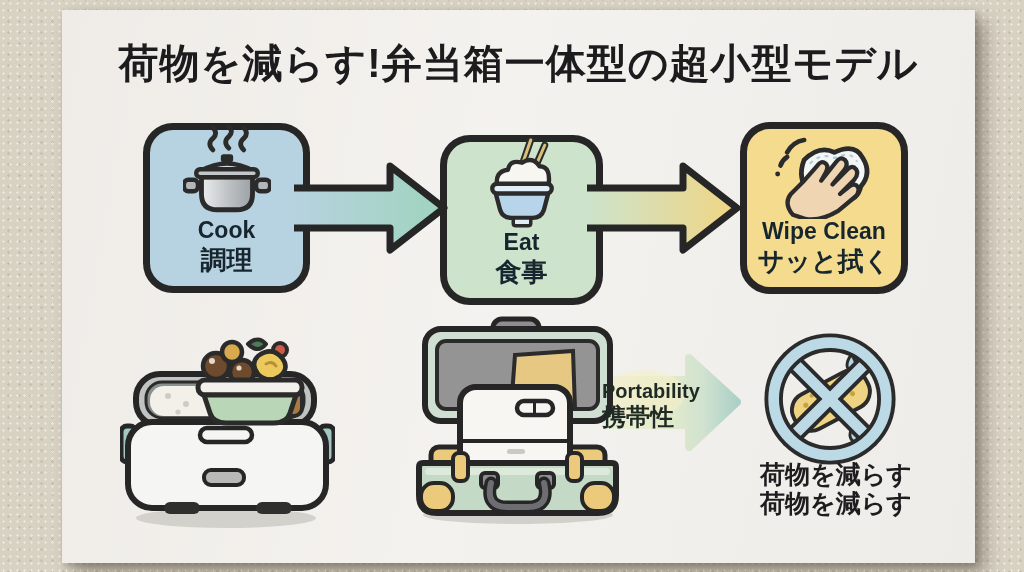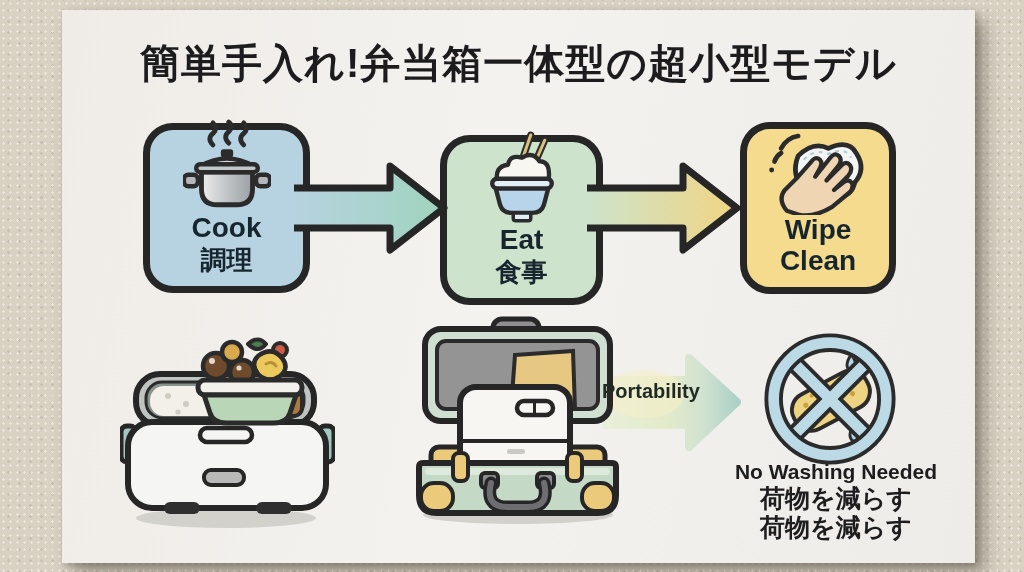--- a/index.html
+++ b/index.html
@@ -22,21 +22,21 @@
     position:absolute;left:0;top:26px;width:100%;text-align:center;
     font-size:40px;font-weight:bold;color:#1c1c1e;letter-spacing:1px;white-space:nowrap;
   }
   .box{
     position:absolute;box-sizing:border-box;
     border:7px solid #262626;border-radius:30px;
     display:flex;flex-direction:column;align-items:center;justify-content:flex-end;
     padding-bottom:10px;z-index:1;
   }
   .box .icon-wrap{flex:1;display:flex;align-items:center;justify-content:center;padding-top:4px;}
-  .label-en{font-size:28px;font-weight:bold;color:#17262e;line-height:1.1;text-align:center;}
+  .label-en{font-size:23px;font-weight:bold;color:#17262e;line-height:1.1;text-align:center;}
   .label-ja{font-size:26px;font-weight:bold;color:#17262e;line-height:1.25;text-align:left;}
   .flow-arrow{position:absolute;z-index:2;}
   .illus{position:absolute;}
   .porta-arrow{position:absolute;z-index:2;}
   .porta-text{
     position:absolute;left:540px;top:371px;width:112px;z-index:4;text-align:left;
     color:#1f2a24;font-weight:bold;line-height:1.05;
   }
   .porta-text .pt-en{font-size:20px;}
   .porta-text .pt-ja{font-size:24px;margin-top:2px;}
@@ -47,21 +47,21 @@
   }
   .nowash-text .nw-en{font-size:21px;line-height:1.15;}
   .nowash-text .nw-ja{font-size:25px;line-height:1.15;}
 </style>
 </head>
 <body>
 
 <div class="stage">
   <div class="poster">
 
-    <div class="title">簡単手入れ!弁当箱一体型の超小型モデル</div>
+    <div class="title">荷物を減らす!弁当箱一体型の超小型モデル</div>
 
     <div>
 
       <div class="box" style="left:81px;top:113px;width:167px;height:170px;background:#b7d2e0;">
         <div class="icon-wrap">
           <svg width="88" height="94" viewBox="0 0 100 104">
             <defs>
               <linearGradient id="potg" x1="0" y1="0" x2="1" y2="0">
                 <stop offset="0" stop-color="#eceded"></stop>
                   <stop offset=".55" stop-color="#bcc0c3"></stop>
@@ -119,34 +119,35 @@
         <defs>
           <linearGradient id="ga2" x1="0" y1="0" x2="1" y2="0">
             <stop offset="0" stop-color="#cde3cc"></stop>
               <stop offset="1" stop-color="#f0d583"></stop>
           </linearGradient>
         </defs>
         <path d="M0 26 H96 V4 L150 46 L96 88 V66 H0 Z" fill="url(#ga2)"></path>
         <path d="M0 26 H96 V4 L150 46 L96 88 V66 H0" fill="none" stroke="#262626" stroke-width="7" stroke-linejoin="round" stroke-linecap="round"></path>
       </svg>
 
-      <div class="box" style="left:678px;top:112px;width:156px;height:172px;background:#f5db8d;">
+      <div class="box" style="left:678px;top:112px;width:168px;height:172px;background:#f5db8d;">
         <div class="icon-wrap">
           <svg width="104" height="88" viewBox="0 0 110 92">
             <g fill="none" stroke="#2b2b2b" stroke-width="5" stroke-linecap="round">
               <path d="M16 22 Q22 11 34 9"></path>
               <path d="M9 36 q2 -6 7 -9"></path>
             </g>
             <circle cx="6" cy="45" r="2.6" fill="#2b2b2b"></circle>
             <path d="M34 30 Q50 14 66 22 Q88 12 96 28 Q106 44 94 58 Q90 76 70 72 Q50 82 40 66 Q26 50 34 30 Z" fill="#f4f6f6" stroke="#2b2b2b" stroke-width="5" stroke-linejoin="round"></path>
             <path d="M40 34 Q52 22 66 28 Q84 20 90 32" fill="none" stroke="#abcdd6" stroke-width="2.2" stroke-dasharray="4 5"></path>
             <path d="M22 88 Q12 76 20 66 Q28 58 34 52 L48 36 Q52 30 57 34 Q60 37 57 43 L52 52 L68 32 Q72 26 77 30 Q81 34 77 40 L64 56 L80 40 Q85 35 89 40 Q92 45 87 51 L72 66 L82 58 Q88 54 91 59 Q93 64 88 69 L70 84 Q50 96 34 92 Z" fill="#f0d5b2" stroke="#2b2b2b" stroke-width="4.5" stroke-linejoin="round"></path>
           </svg>
         </div>
         <div class="label-en">Wipe Clean</div>
+        <div class="label-ja">サッと拭く</div>
       </div>
     </div>
 
     <svg class="illus" style="left:58px;top:318px;" width="215" height="204" viewBox="0 0 215 204">
       <ellipse cx="106" cy="190" rx="90" ry="10" fill="#c8c7c2" opacity=".75"></ellipse>
       <rect x="1" y="98" width="15" height="36" rx="6" fill="#a3c8c2" stroke="#262626" stroke-width="5"></rect>
       <rect x="199" y="98" width="15" height="36" rx="6" fill="#a3c8c2" stroke="#262626" stroke-width="5"></rect>
       <rect x="16" y="46" width="178" height="52" rx="24" fill="#bfc3c2" stroke="#262626" stroke-width="6"></rect>
       <rect x="26" y="54" width="158" height="36" rx="16" fill="#87918e" stroke="#2b2b2b" stroke-width="3"></rect>
       <rect x="30" y="58" width="96" height="30" rx="14" fill="#f2f0e9"></rect>
@@ -187,20 +188,21 @@
             <stop offset=".45" stop-color="#e4ebc9"></stop>
           <stop offset=".75" stop-color="#cfe2cf"></stop>
             <stop offset="1" stop-color="#a9cfc6"></stop>
         </linearGradient>
       </defs>
       <path d="M2 28 H86 V6 L134 50 L86 95 V73 H2 Z" fill="url(#pg)" stroke="url(#pg)" stroke-width="8" stroke-linejoin="round" opacity=".95"></path>
       <ellipse cx="42" cy="42" rx="40" ry="24" fill="#f6eec9" opacity=".55"></ellipse>
     </svg>
     <div class="porta-text">
       <div class="pt-en">Portability</div>
+      <div class="pt-ja">携帯性</div>
     </div>
 
     <svg class="illus suitcase" style="left:353px;top:305px;" width="205" height="210" viewBox="0 0 205 210">
       <ellipse cx="103" cy="200" rx="95" ry="9" fill="#c9c8c3" opacity=".8"></ellipse>
       <rect x="78" y="4" width="46" height="18" rx="9" fill="#8e8e92" stroke="#262626" stroke-width="5"></rect>
       <rect x="10" y="14" width="185" height="92" rx="16" fill="#cfe0d3" stroke="#262626" stroke-width="6"></rect>
       <rect x="22" y="26" width="161" height="68" rx="9" fill="#949494" stroke="#2b2b2b" stroke-width="4"></rect>
       <polygon points="100,40 158,36 160,94 96,94" fill="#e6c882" stroke="#2b2b2b" stroke-width="4"></polygon>
       <rect x="16" y="132" width="174" height="26" rx="8" fill="#ecca7c" stroke="#262626" stroke-width="5"></rect>
 
@@ -241,19 +243,18 @@
       <g stroke-linecap="round">
         <line x1="29" y1="29" x2="111" y2="111" stroke="#2b2b2b" stroke-width="19"></line>
         <line x1="111" y1="29" x2="29" y2="111" stroke="#2b2b2b" stroke-width="19"></line>
         <line x1="29" y1="29" x2="111" y2="111" stroke="#bcd9e6" stroke-width="11"></line>
         <line x1="111" y1="29" x2="29" y2="111" stroke="#bcd9e6" stroke-width="11"></line>
       </g>
       <circle cx="70" cy="70" r="58" fill="none" stroke="#2b2b2b" stroke-width="19"></circle>
       <circle cx="70" cy="70" r="58" fill="none" stroke="#bcd9e6" stroke-width="11"></circle>
     </svg>
     <div class="nowash-text">
-      <div class="nw-en">No Washing Needed</div>
       <div class="nw-ja">荷物を減らす</div>
       <div class="nw-ja">荷物を減らす</div>
     </div>
 
   </div>
 </div>
 
 </body></html>

